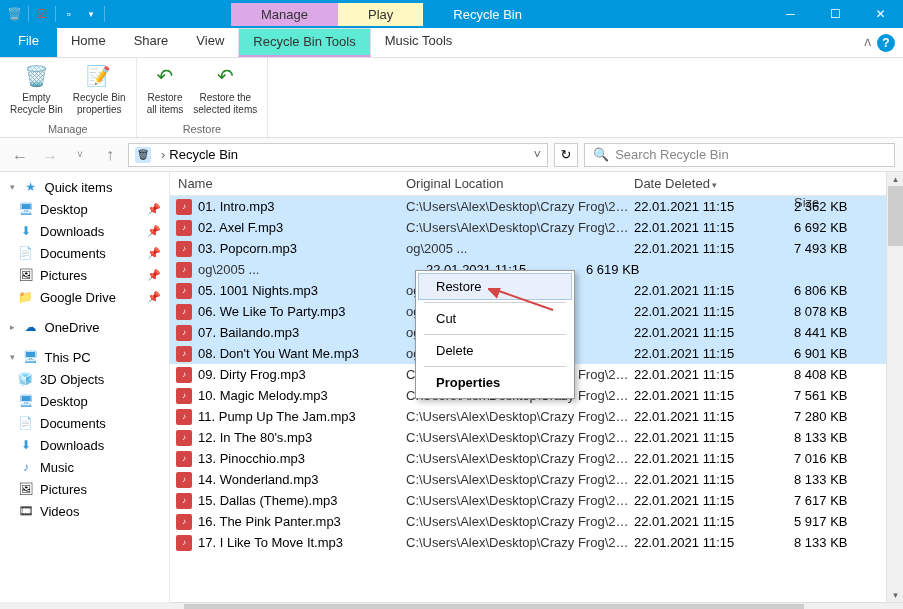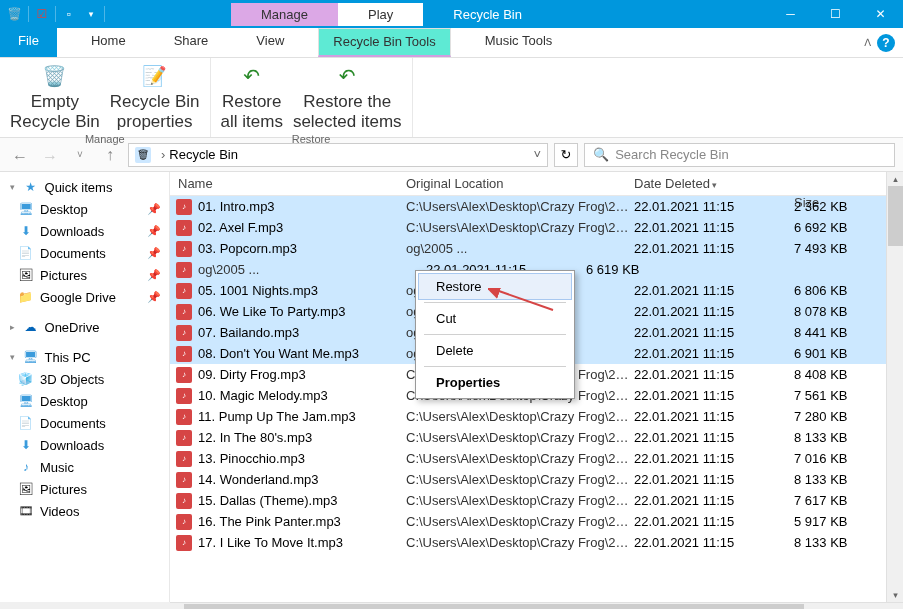--- a/index.html
+++ b/index.html
@@ -6,42 +6,42 @@
 body { background: #f0f0f0; width: 903px; height: 609px; overflow: hidden; position: relative; }
 
 
 .titlebar { height: 28px; background: #0097dd; display: flex; align-items: center; color: white; }
 .qat { display: flex; align-items: center; gap: 4px; padding: 0 6px; }
 .qat-icon { width: 18px; height: 18px; display: flex; align-items: center; justify-content: center; font-size: 12px; }
 .qat-sep { width: 1px; height: 16px; background: rgba(255,255,255,0.3); }
 .tab-contexts { display: flex; margin-left: 120px; }
 .tab-ctx { padding: 4px 30px; font-size: 13px; }
 .tab-ctx.manage { background: #dca8e6; color: #333; }
-.tab-ctx.play { background: #ffffff; color: #333; }
+.tab-ctx.play { background: #fef9c3; color: #333; }
 .title-text { margin-left: 30px; font-size: 13px; color: white; }
 .win-controls { margin-left: auto; display: flex; }
 .win-btn { width: 45px; height: 28px; display: flex; align-items: center; justify-content: center; font-size: 12px; }
 .win-btn.close { background: transparent; }
 
 
-.tabs-row { height: 30px; background: white; display: flex; align-items: stretch; border-bottom: 1px solid #e0e0e0; gap: 20px; }
+.tabs-row { height: 30px; background: white; display: flex; align-items: stretch; border-bottom: 1px solid #e0e0e0; }
 .file-tab { background: #0097dd; color: white; padding: 5px 18px; font-size: 13px; }
 .tab { padding: 5px 14px; font-size: 13px; color: #333; cursor: pointer; }
 .tab.active { border: 1px solid #e0e0e0; border-bottom: 2px solid #d19ee0; background: #5eead4; }
 .tabs-right { margin-left: auto; display: flex; align-items: center; padding-right: 8px; gap: 6px; }
 .chev-up { font-size: 10px; color: #666; }
 .help-icon { width: 18px; height: 18px; background: #0097dd; color: white; border-radius: 50%; display: flex; align-items: center; justify-content: center; font-size: 12px; font-weight: bold; }
 
 
 .ribbon { height: 80px; background: white; display: flex; border-bottom: 1px solid #e0e0e0; }
 .ribbon-group { display: flex; flex-direction: column; align-items: center; padding: 2px 6px 0; border-right: 1px solid #e8e8e8; }
 .ribbon-group-items { display: flex; gap: 2px; flex: 1; }
 .ribbon-item { display: flex; flex-direction: column; align-items: center; padding: 2px 4px; cursor: pointer; }
 .ribbon-icon { width: 28px; height: 28px; display: flex; align-items: center; justify-content: center; font-size: 20px; margin-bottom: 2px; }
-.ribbon-label { font-size: 17px; text-align: center; color: #333; line-height: 1.15; }
+.ribbon-label { font-size: 10px; text-align: center; color: #333; line-height: 1.15; }
 .ribbon-group-label { font-size: 11px; color: #666; padding-bottom: 2px; }
 
 
 .addr-row { height: 34px; background: #fafafa; display: flex; align-items: center; gap: 6px; padding: 0 8px; border-bottom: 1px solid #e0e0e0; }
 .nav-arrow { width: 24px; height: 24px; display: flex; align-items: center; justify-content: center; color: #888; font-size: 16px; }
 .addr-box { flex: 0 0 420px; height: 24px; border: 1px solid #ccc; display: flex; align-items: center; padding: 0 6px; background: white; font-size: 13px; }
 .addr-icon { width: 16px; height: 16px; background: #cce7ff; margin-right: 6px; border-radius: 2px; display:flex; align-items:center; justify-content:center; font-size:10px;}
 .addr-chev { color: #666; margin: 0 4px; }
 .addr-dd { margin-left: auto; color: #666; }
 .refresh-btn { width: 24px; height: 24px; border: 1px solid #ccc; background: white; display: flex; align-items: center; justify-content: center; font-size: 13px; }

